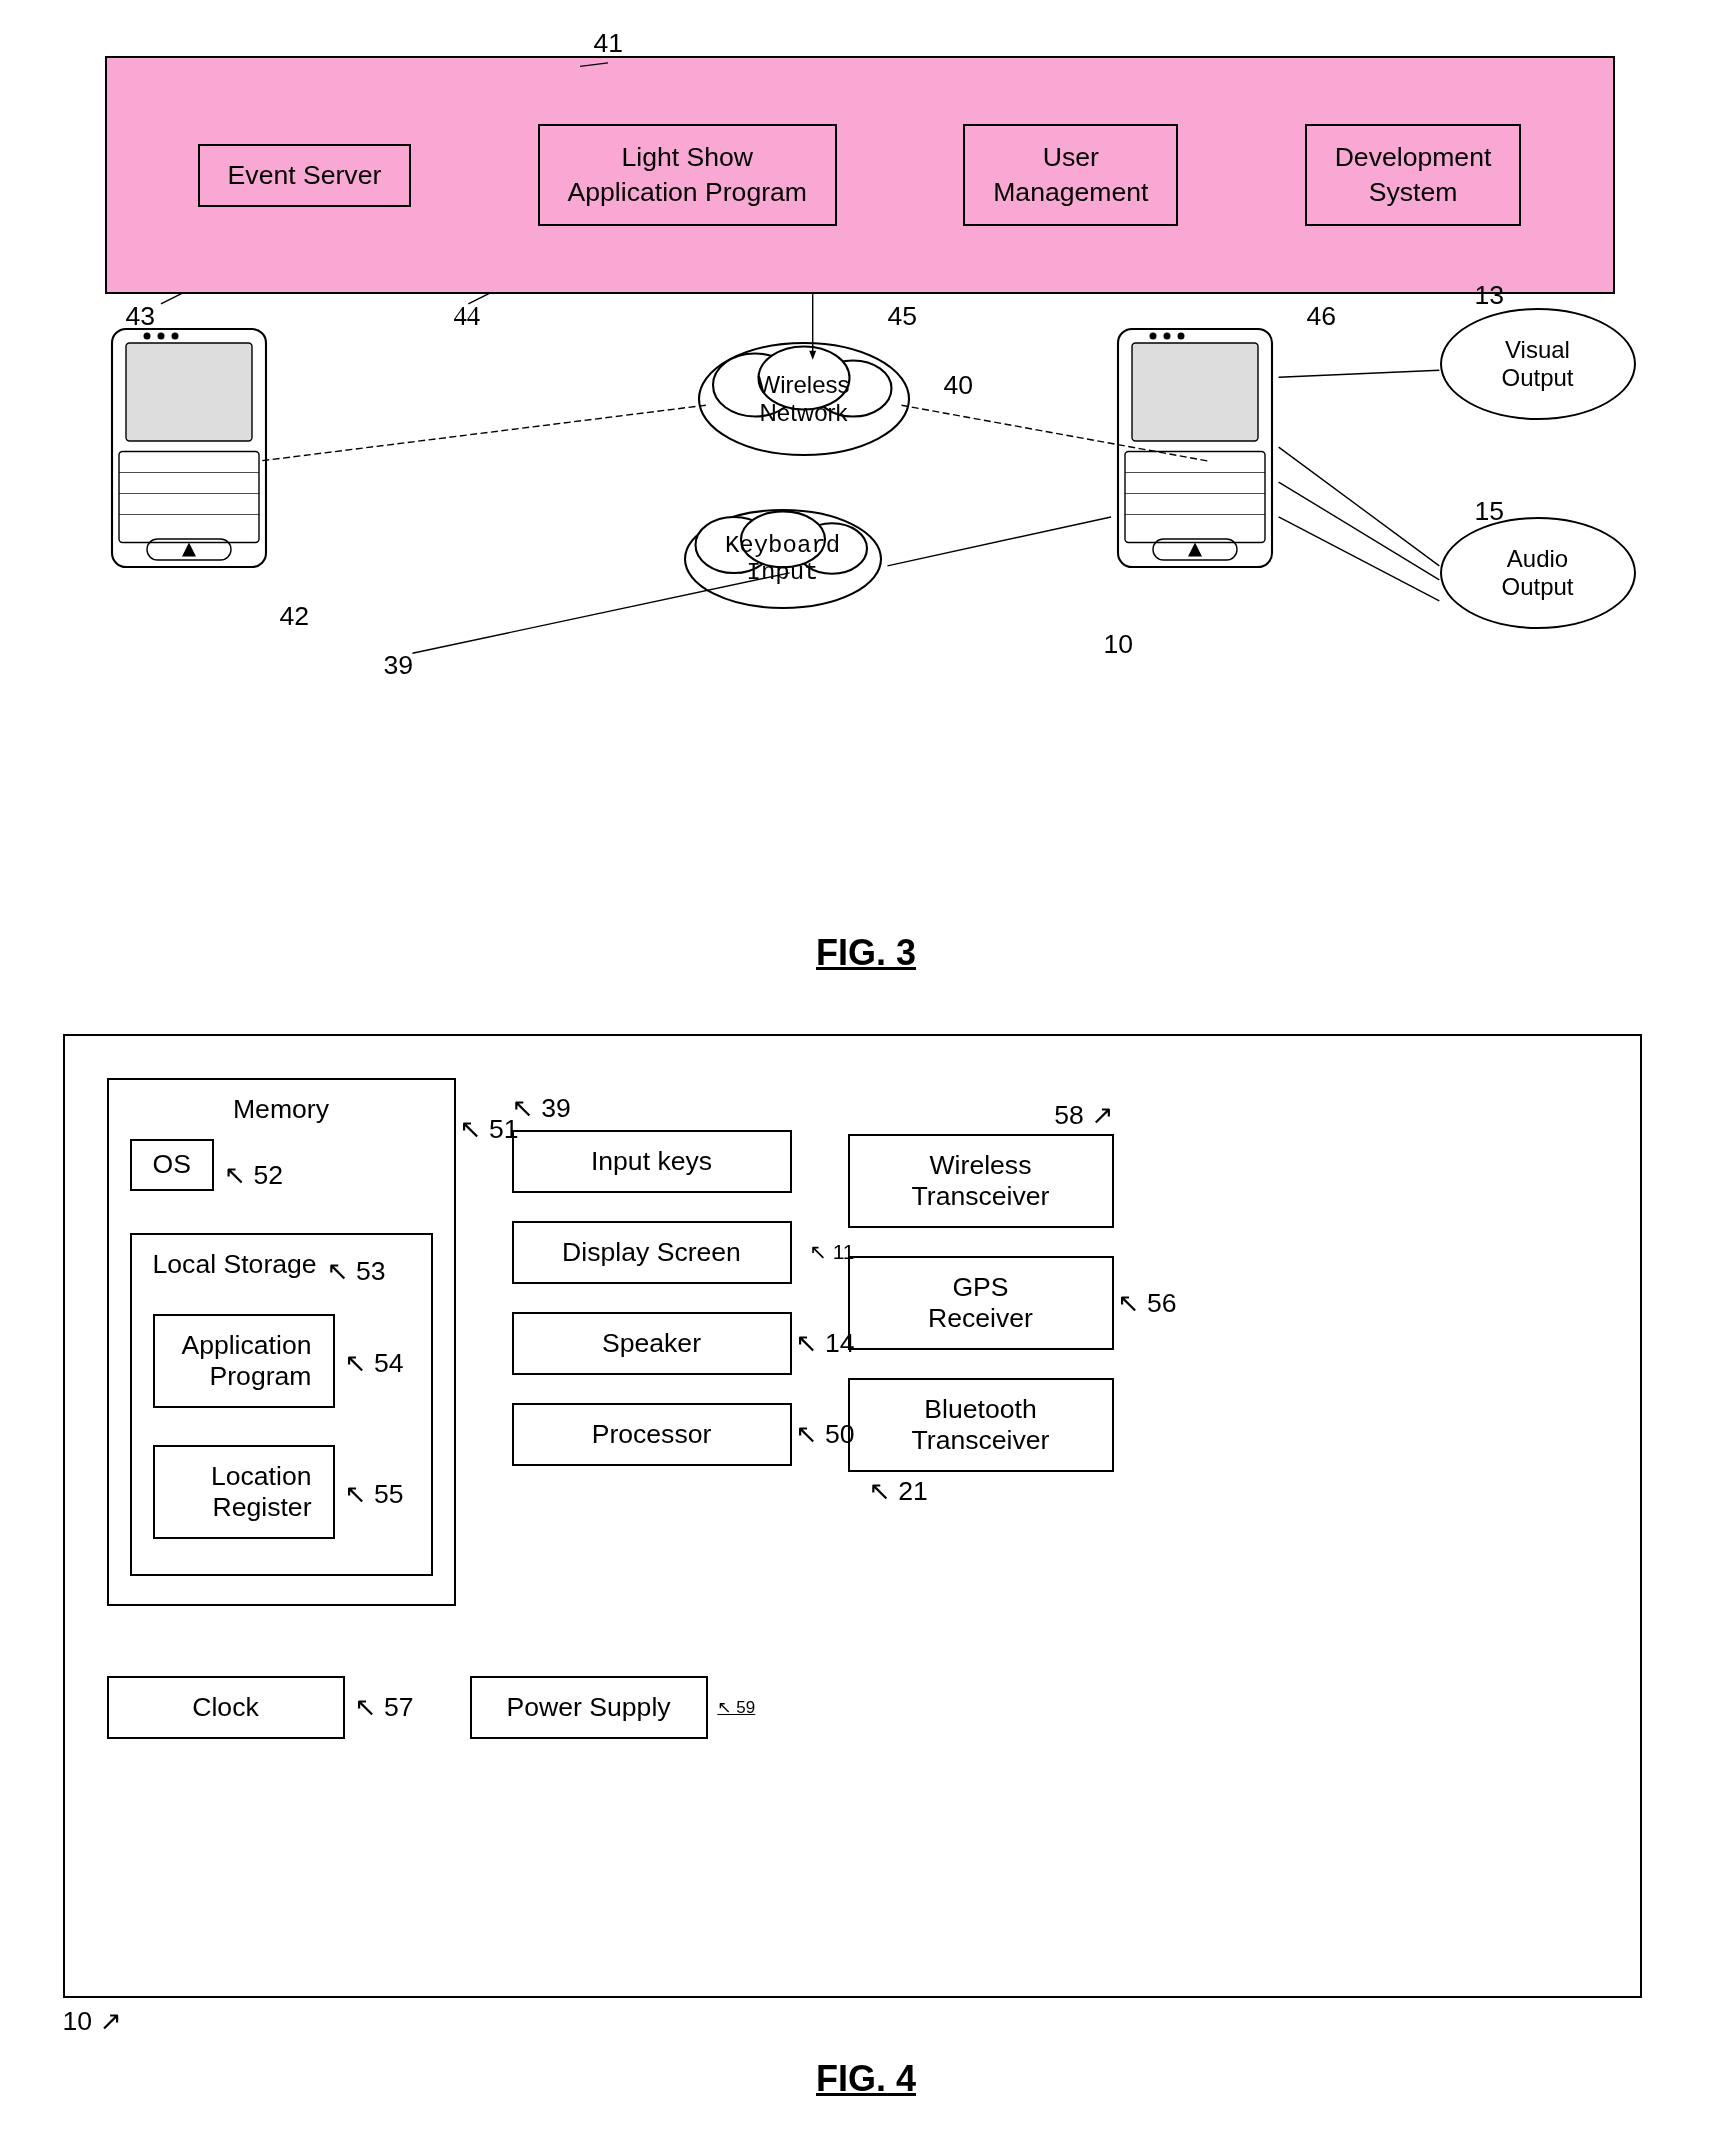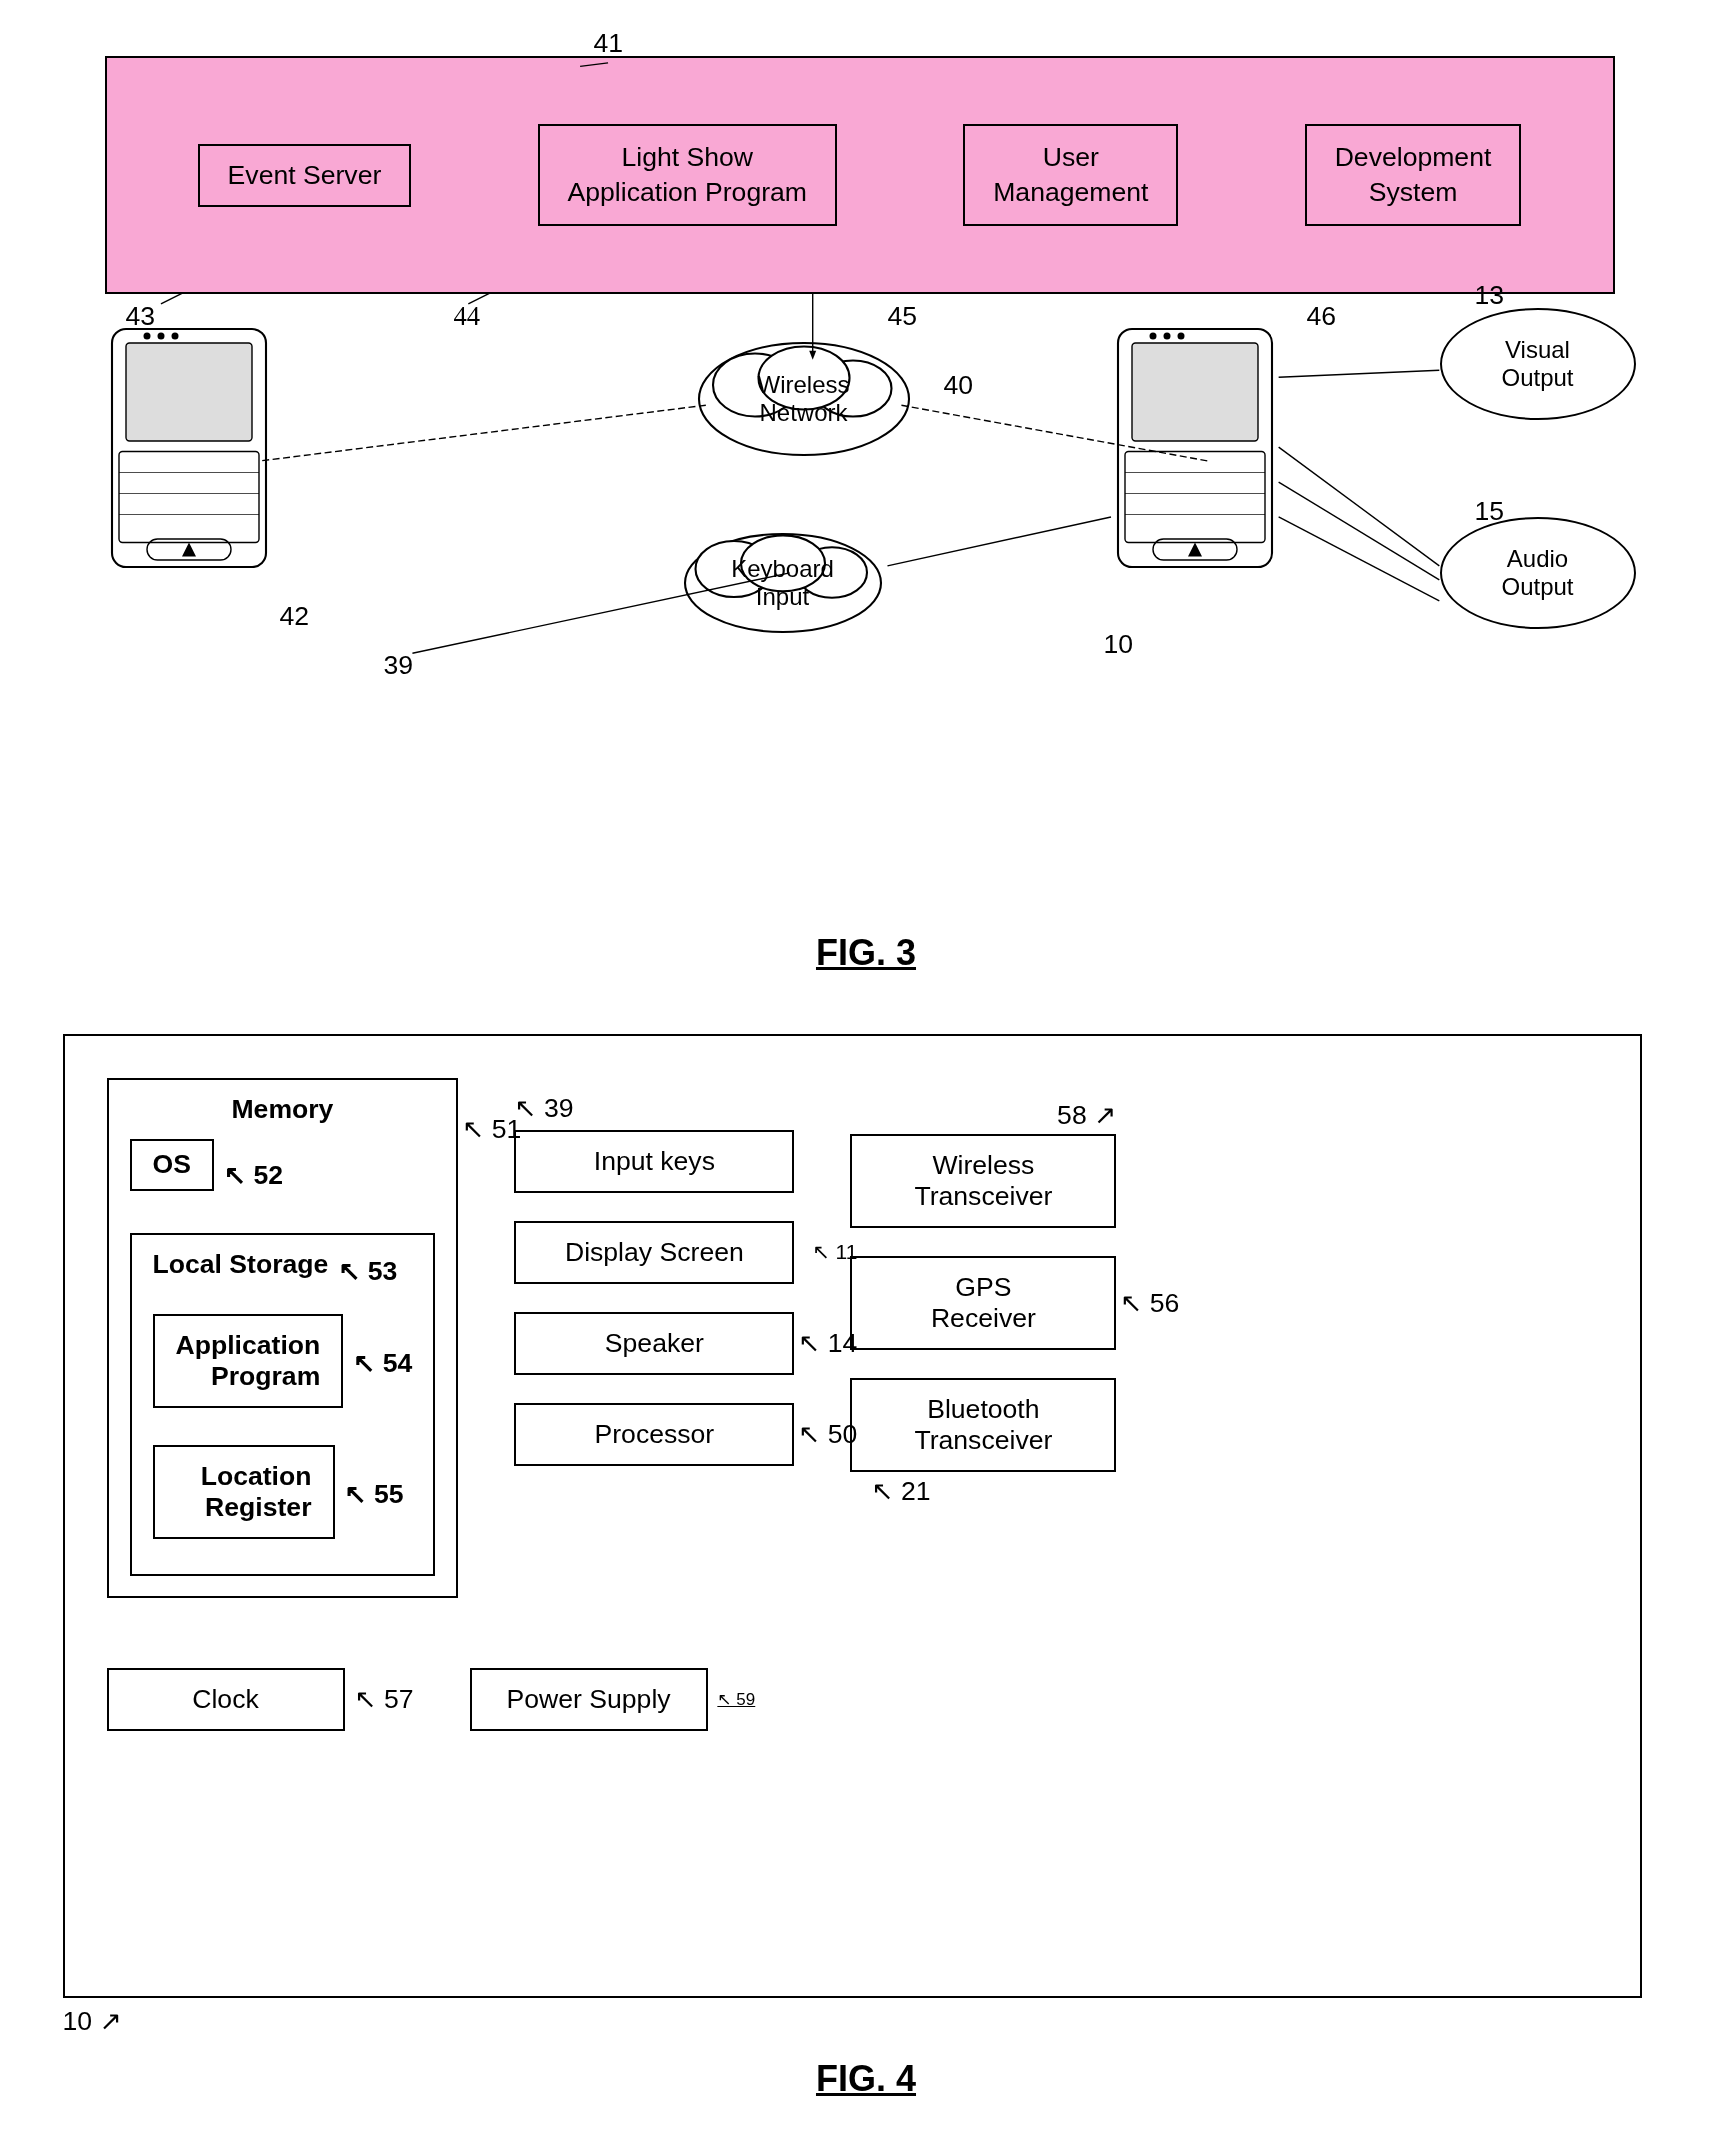--- a/index.html
+++ b/index.html
@@ -96,24 +96,25 @@
     .label-40 {
       position: absolute;
       top: 342px;
       left: 881px;
       font-size: 26.6px;
     }
 
     
     .keyboard-input {
       position: absolute;
-      top: 499px;
+      top: 475px;
       left: 615px;
       width: 224px;
       height: 126px;
+      font-family: Liberation Mono, monospace;
     }
 
     .label-39 {
       position: absolute;
       top: 622px;
       left: 321px;
       font-size: 26.6px;
     }
 
     
@@ -224,23 +225,22 @@
       width: 1579px;
       min-height: 964px;
       padding: 42px 42px 56px 42px;
       background: #fff;
     }
 
     
     .memory-section {
       position: relative;
       border: 2.1px solid #000;
-      padding: 14px 21px 20px 21px;
+      padding: 14px 21px 28px 21px;
       min-width: 349px;
-      font-weight: bold;
     }
 
     .memory-label {
       text-align: center;
       font-size: 26.6px;
       margin-bottom: 14px;
     }
 
     .os-box {
       border: 2.1px solid #000;

